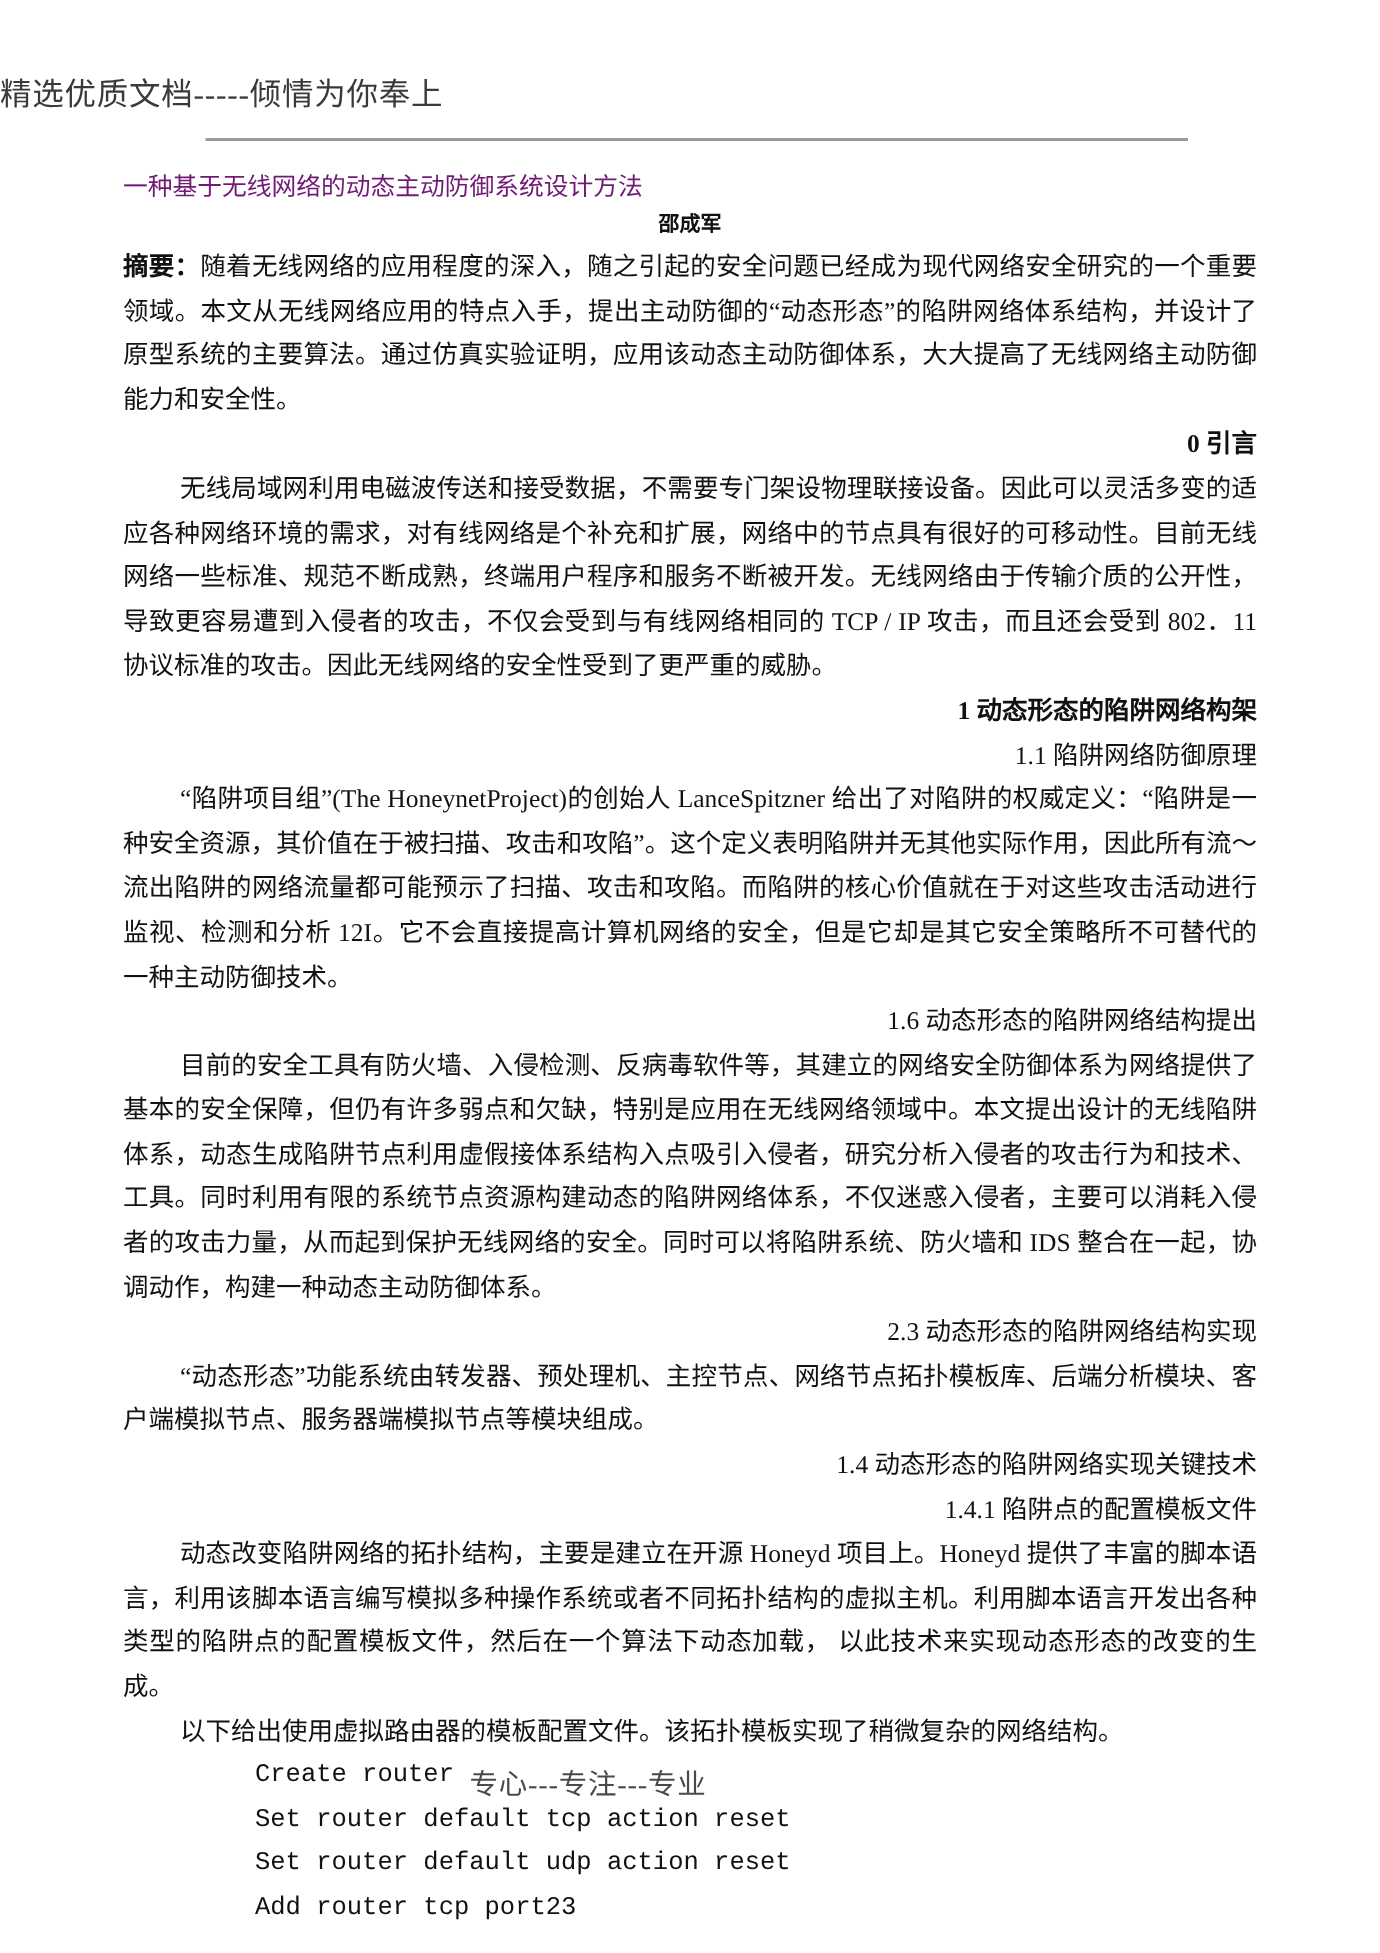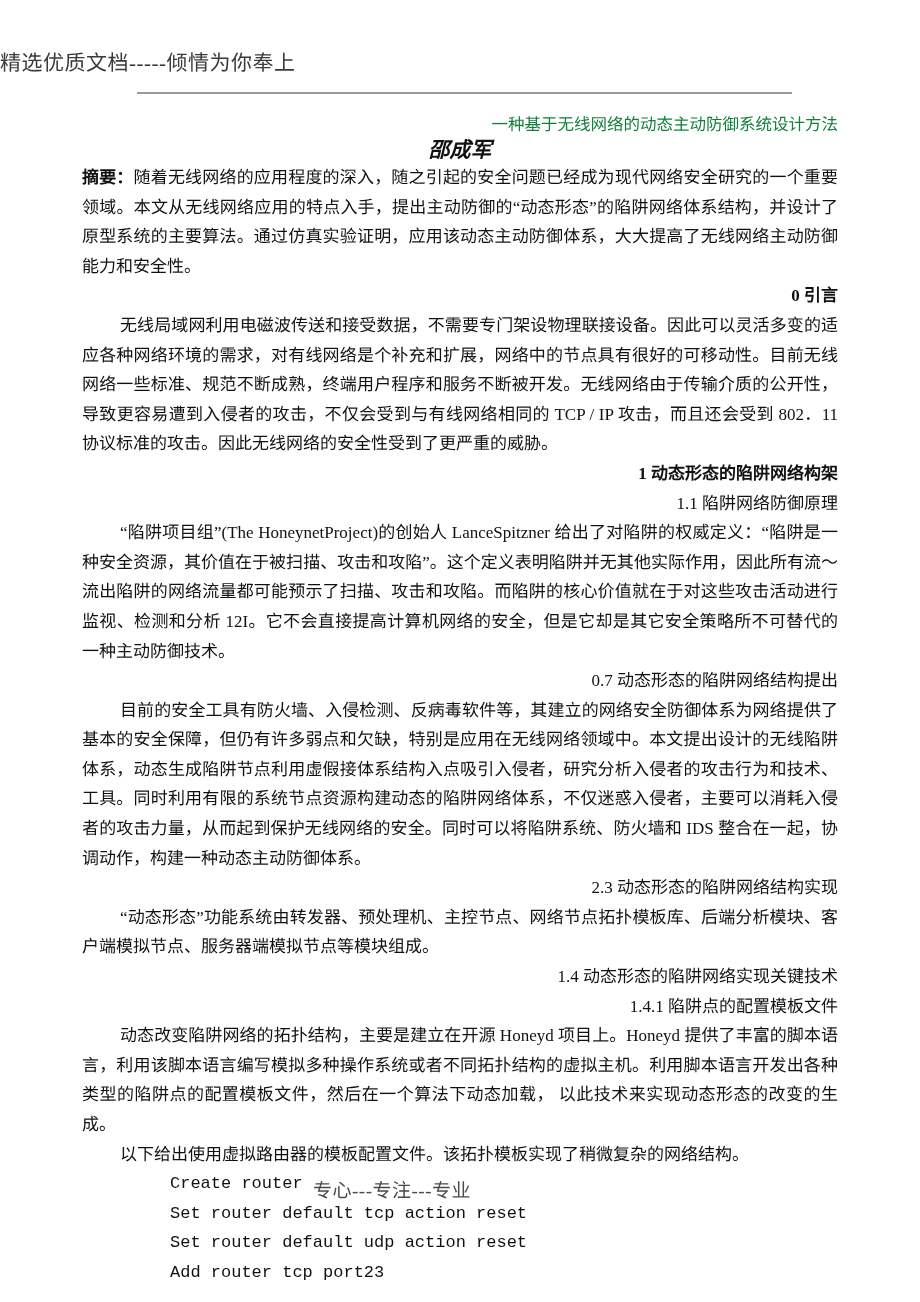--- a/index.html
+++ b/index.html
@@ -48,34 +48,33 @@
 
   
   .content {
     position: absolute;
     top: 112px;
     left: 82px;
     width: 756px;
   }
 
   .doc-title {
-    text-align: right;
+    text-align: left;
     font-size: 16.5px;
     line-height: 25px;
-    color: #15803d;
+    color: #701a75;
     white-space: nowrap;
   }
   .doc-author {
     text-align: center;
-    font-size: 21px;
+    font-size: 14px;
     font-weight: bold;
     line-height: 25px;
     margin-top: 1px;
     color: #111;
-    font-style: italic;
   }
 
   p.para {
     margin: 0;
     font-size: 17px;
     line-height: 29.6px;
     text-align: justify;
     text-justify: inter-ideograph;
     text-indent: 0;
     color: #111;
@@ -150,21 +149,21 @@
     <p class="para"><span class="lead-bold">摘要：</span><span>随着无线网络的应用程度的深入，随之引起的安全问题已经成为现代网络安全研究的一个重要领域。本文从无线网络应用的特点入手，提出主动防御的“动态形态”的陷阱网络体系结构，并设计了原型系统的主要算法。通过仿真实验证明，应用该动态主动防御体系，大大提高了无线网络主动防御能力和安全性。</span></p>
 
     <h2 class="h-major">0 引言</h2>
     <p class="para indent">无线局域网利用电磁波传送和接受数据，不需要专门架设物理联接设备。因此可以灵活多变的适应各种网络环境的需求，对有线网络是个补充和扩展，网络中的节点具有很好的可移动性。目前无线网络一些标准、规范不断成熟，终端用户程序和服务不断被开发。无线网络由于传输介质的公开性，导致更容易遭到入侵者的攻击，不仅会受到与有线网络相同的 TCP / IP 攻击，而且还会受到 802．11 协议标准的攻击。因此无线网络的安全性受到了更严重的威胁。</p>
 
     <h2 class="h-major">1 动态形态的陷阱网络构架</h2>
 
     <h3 class="h-minor">1.1 陷阱网络防御原理</h3>
     <p class="para indent">“陷阱项目组”(The  HoneynetProject)的创始人 LanceSpitzner  给出了对陷阱的权威定义：“陷阱是一种安全资源，其价值在于被扫描、攻击和攻陷”。这个定义表明陷阱并无其他实际作用，因此所有流～流出陷阱的网络流量都可能预示了扫描、攻击和攻陷。而陷阱的核心价值就在于对这些攻击活动进行监视、检测和分析 12I。它不会直接提高计算机网络的安全，但是它却是其它安全策略所不可替代的一种主动防御技术。</p>
 
-    <h3 class="h-minor">0.7 动态形态的陷阱网络结构提出</h3>
+    <h3 class="h-minor">1.6 动态形态的陷阱网络结构提出</h3>
     <p class="para indent">目前的安全工具有防火墙、入侵检测、反病毒软件等，其建立的网络安全防御体系为网络提供了基本的安全保障，但仍有许多弱点和欠缺，特别是应用在无线网络领域中。本文提出设计的无线陷阱体系，动态生成陷阱节点利用虚假接体系结构入点吸引入侵者，研究分析入侵者的攻击行为和技术、工具。同时利用有限的系统节点资源构建动态的陷阱网络体系，不仅迷惑入侵者，主要可以消耗入侵者的攻击力量，从而起到保护无线网络的安全。同时可以将陷阱系统、防火墙和 IDS 整合在一起，协调动作，构建一种动态主动防御体系。</p>
 
     <h3 class="h-minor">2.3 动态形态的陷阱网络结构实现</h3>
     <p class="para indent">“动态形态”功能系统由转发器、预处理机、主控节点、网络节点拓扑模板库、后端分析模块、客户端模拟节点、服务器端模拟节点等模块组成。</p>
 
     <h3 class="h-minor">1.4 动态形态的陷阱网络实现关键技术</h3>
 
     <h4 class="h-sub">1.4.1 陷阱点的配置模板文件</h4>
     <p class="para indent">动态改变陷阱网络的拓扑结构，主要是建立在开源 Honeyd 项目上。Honeyd 提供了丰富的脚本语言，利用该脚本语言编写模拟多种操作系统或者不同拓扑结构的虚拟主机。利用脚本语言开发出各种类型的陷阱点的配置模板文件，然后在一个算法下动态加载，  以此技术来实现动态形态的改变的生成。</p>
     <p class="para indent">以下给出使用虚拟路由器的模板配置文件。该拓扑模板实现了稍微复杂的网络结构。</p>

